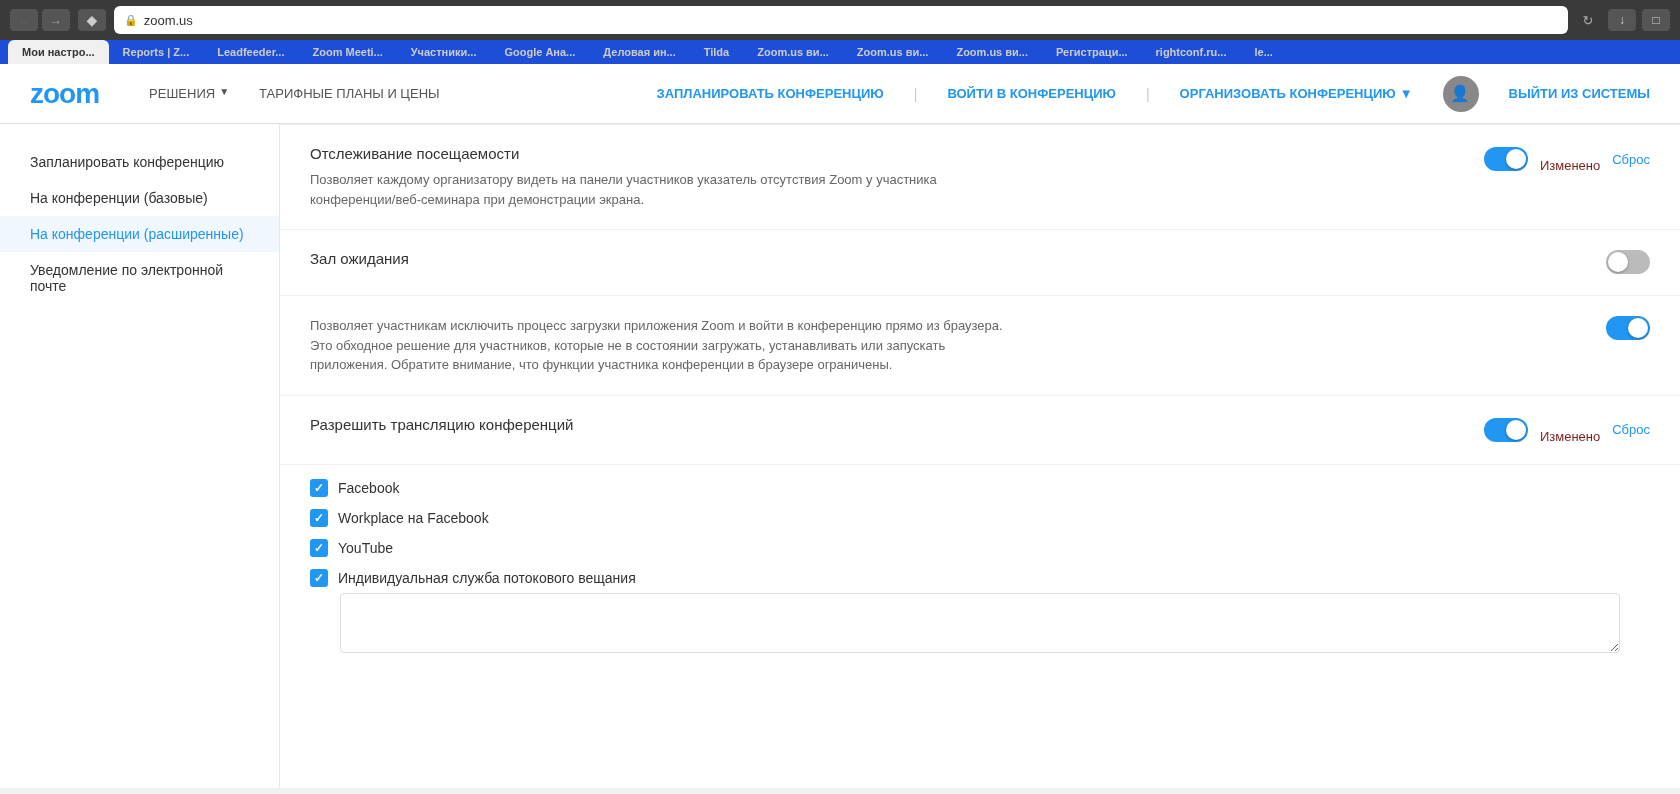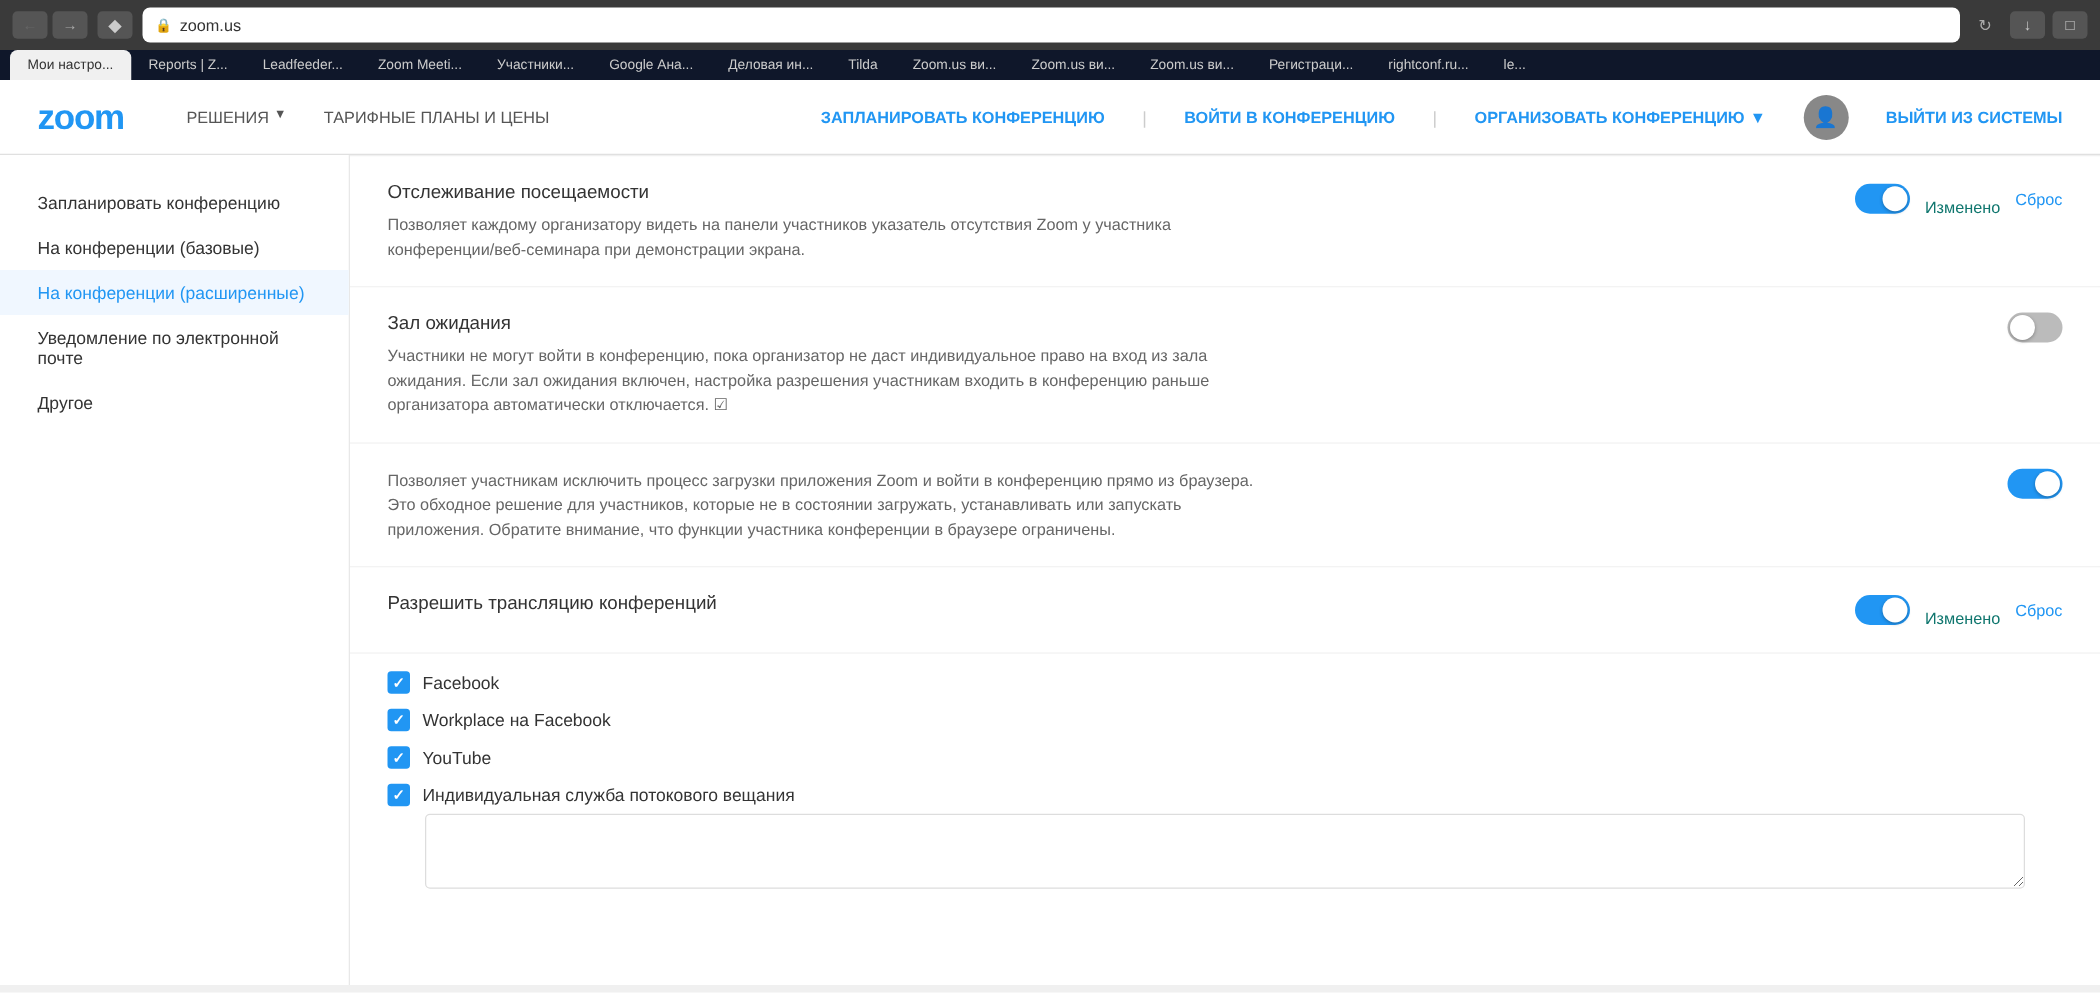--- a/index.html
+++ b/index.html
@@ -55,24 +55,25 @@
     .action-btn {
       width: 28px; height: 22px;
       background: #555;
       border-radius: 4px;
       display: flex; align-items: center; justify-content: center;
       color: #ccc; font-size: 12px; cursor: pointer;
     }
 
     
     .tabs-bar {
-      background: #0f172a;
+      background: #1d4ed8;
       display: flex;
       padding: 0 8px;
       overflow: hidden;
+      font-weight: bold;
     }
     .tab {
       padding: 6px 14px;
       font-size: 11px;
       color: #ccc;
       white-space: nowrap;
       border-radius: 6px 6px 0 0;
       cursor: pointer;
       max-width: 130px;
       overflow: hidden;
@@ -208,21 +209,21 @@
       width: 20px; height: 20px;
       background: #fff;
       border-radius: 50%;
       position: absolute;
       top: 2px;
       transition: left 0.2s;
       box-shadow: 0 1px 3px rgba(0,0,0,0.3);
     }
     .toggle.on .toggle-knob { left: 22px; }
     .toggle.off .toggle-knob { left: 2px; }
-    .changed-label { font-size: 13px; color: #0f766e; white-space: nowrap; margin-top: 13px; }
+    .changed-label { font-size: 13px; color: #7f1d1d; white-space: nowrap; margin-top: 13px; }
     .reset-link { font-size: 13px; color: #2196F3; cursor: pointer; white-space: nowrap; }
 
     
     .checkbox-group {
       padding: 8px 30px 20px;
       background: #fff;
     }
     .checkbox-item {
       display: flex;
       align-items: center;
@@ -326,21 +327,20 @@
     <div class="nav-action">ВЫЙТИ ИЗ СИСТЕМЫ</div>
   </div>
 
   <div class="main-layout">
 
     <div class="sidebar">
       <div class="sidebar-item">Запланировать конференцию</div>
       <div class="sidebar-item">На конференции (базовые)</div>
       <div class="sidebar-item active">На конференции (расширенные)</div>
       <div class="sidebar-item">Уведомление по электронной почте</div>
-      <div class="sidebar-item">Другое</div>
     </div>
 
     <div class="content">
 
       <div class="setting-row first-setting">
         <div class="setting-info">
           <div class="setting-title">Отслеживание посещаемости</div>
           <div class="setting-desc">Позволяет каждому организатору видеть на панели участников указатель отсутствия Zoom у участника конференции/веб-семинара при демонстрации экрана.</div>
         </div>
         <div class="setting-controls">
@@ -348,21 +348,20 @@
             <div class="toggle-knob"></div>
           </div>
           <span class="changed-label">Изменено</span>
           <span class="reset-link">Сброс</span>
         </div>
       </div>
 
       <div class="setting-row">
         <div class="setting-info">
           <div class="setting-title">Зал ожидания</div>
-          <div class="setting-desc">Участники не могут войти в конференцию, пока организатор не даст индивидуальное право на вход из зала ожидания. Если зал ожидания включен, настройка разрешения участникам входить в конференцию раньше организатора автоматически отключается. ☑</div>
         </div>
         <div class="setting-controls">
           <div class="toggle off">
             <div class="toggle-knob"></div>
           </div>
         </div>
       </div>
 
       <div class="setting-row">
         <div class="setting-info">

